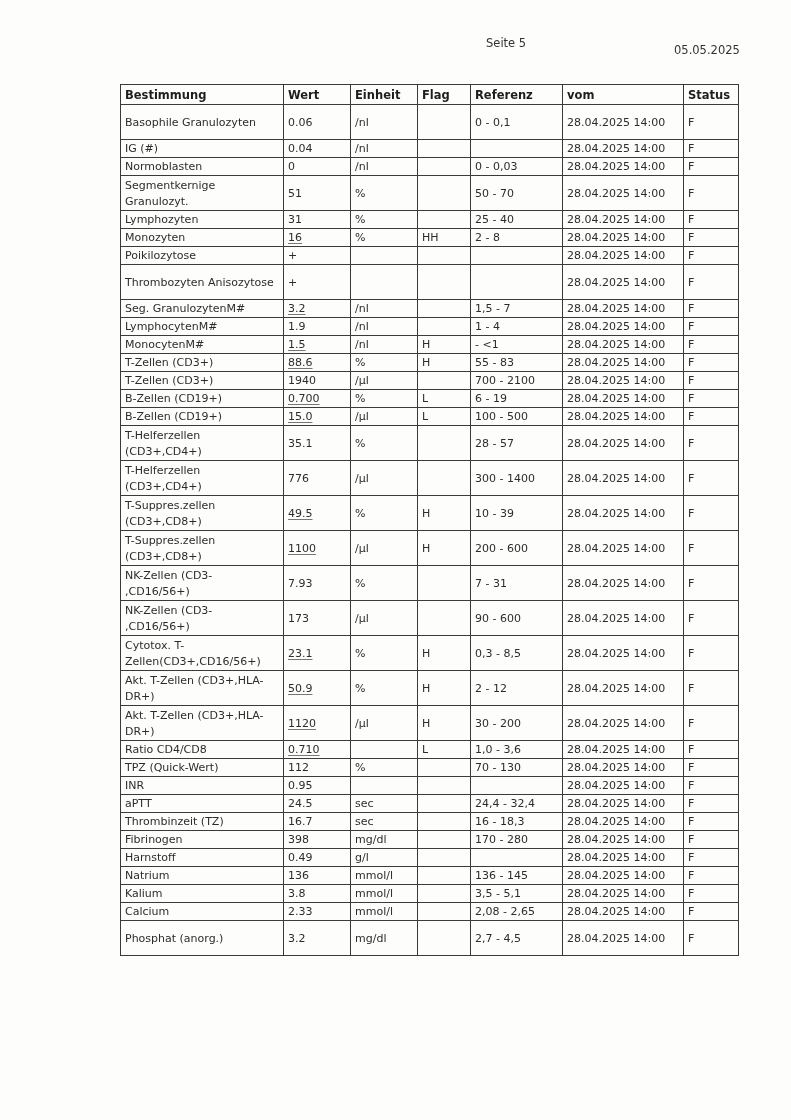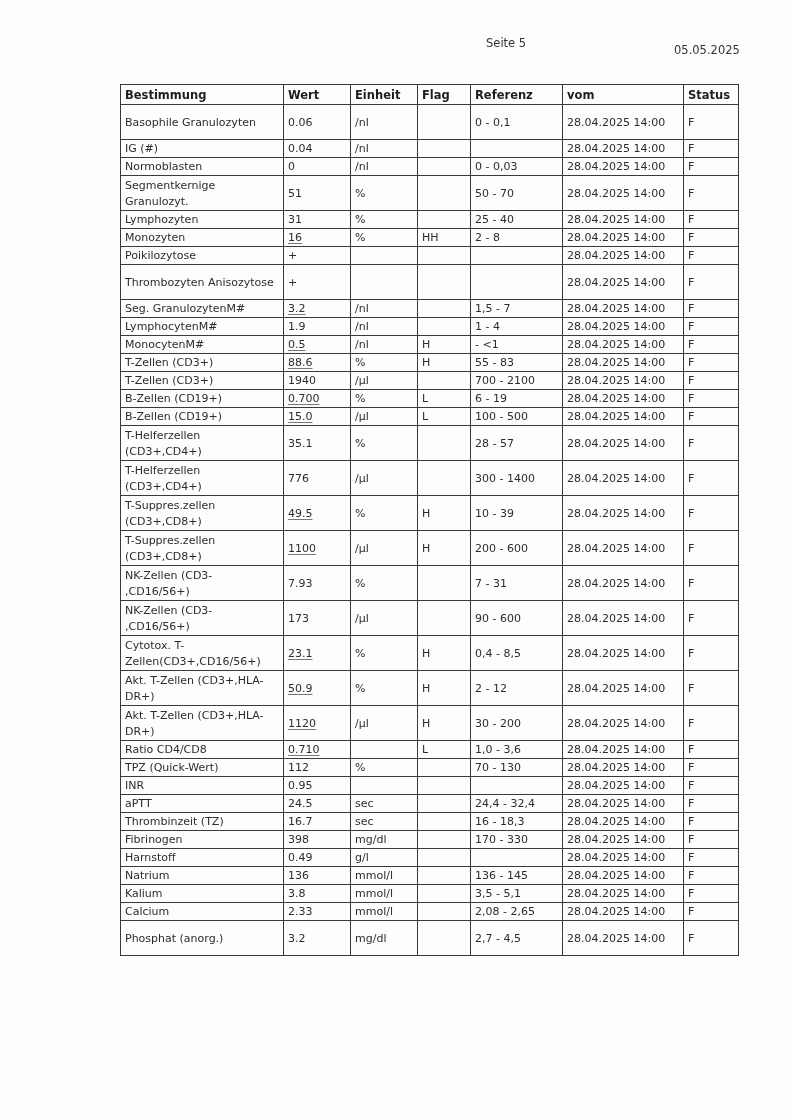--- a/index.html
+++ b/index.html
@@ -140,21 +140,21 @@
         <td>LymphocytenM#</td>
         <td>1.9</td>
         <td>/nl</td>
         <td></td>
         <td>1 - 4</td>
         <td>28.04.2025 14:00</td>
         <td>F</td>
       </tr>
       <tr>
         <td>MonocytenM#</td>
-        <td><span class="u">0.5</span></td>
+        <td><span class="u">1.5</span></td>
         <td>/nl</td>
         <td>H</td>
         <td> - &lt;1</td>
         <td>28.04.2025 14:00</td>
         <td>F</td>
       </tr>
       <tr>
         <td>T-Zellen (CD3+)</td>
         <td><span class="u">88.6</span></td>
         <td>%</td>
@@ -242,21 +242,21 @@
         <td></td>
         <td>90 - 600</td>
         <td>28.04.2025 14:00</td>
         <td>F</td>
       </tr>
       <tr class="tall">
         <td>Cytotox. T-Zellen(CD3+,CD16/56+)</td>
         <td><span class="u">23.1</span></td>
         <td>%</td>
         <td>H</td>
-        <td>0,4 - 8,5</td>
+        <td>0,3 - 8,5</td>
         <td>28.04.2025 14:00</td>
         <td>F</td>
       </tr>
       <tr class="tall">
         <td>Akt. T-Zellen (CD3+,HLA-DR+)</td>
         <td><span class="u">50.9</span></td>
         <td>%</td>
         <td>H</td>
         <td>2 - 12</td>
         <td>28.04.2025 14:00</td>
@@ -314,21 +314,21 @@
         <td></td>
         <td>16 - 18,3</td>
         <td>28.04.2025 14:00</td>
         <td>F</td>
       </tr>
       <tr>
         <td>Fibrinogen</td>
         <td>398</td>
         <td>mg/dl</td>
         <td></td>
-        <td>170 - 330</td>
+        <td>170 - 280</td>
         <td>28.04.2025 14:00</td>
         <td>F</td>
       </tr>
       <tr>
         <td>Harnstoff</td>
         <td>0.49</td>
         <td>g/l</td>
         <td></td>
         <td></td>
         <td>28.04.2025 14:00</td>

